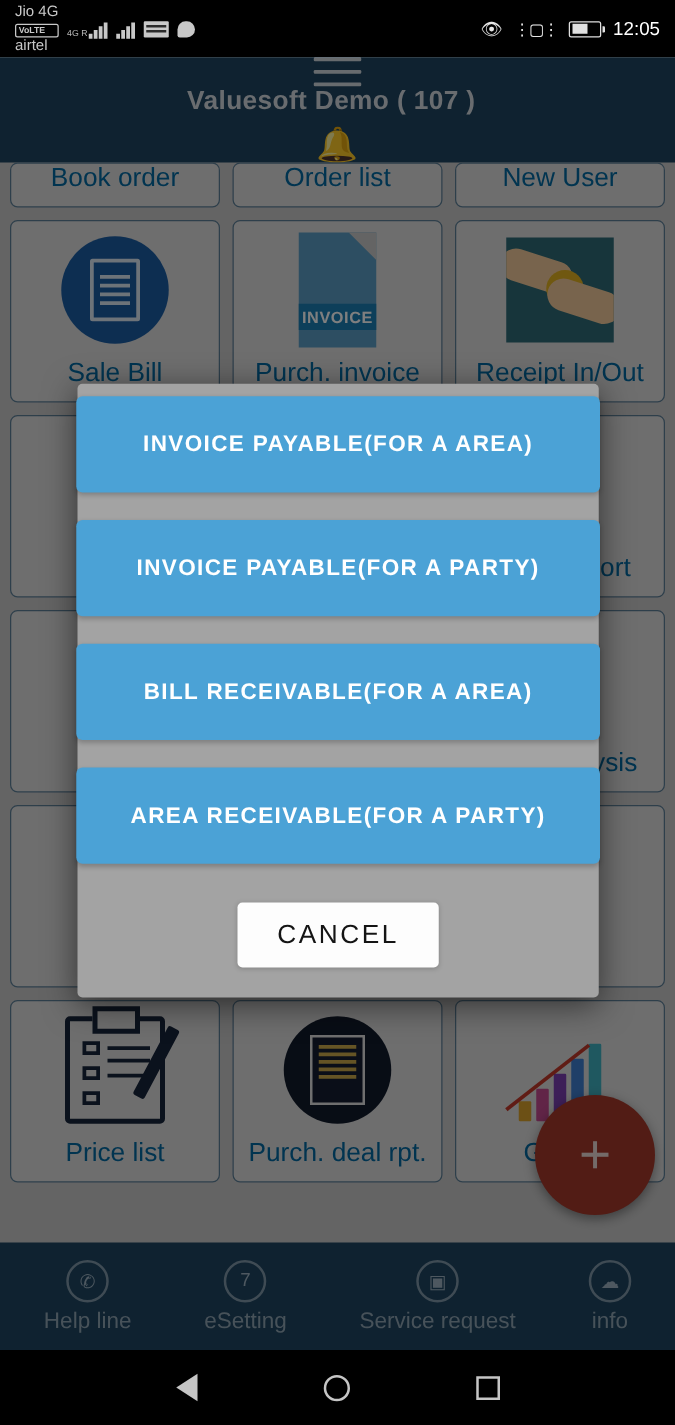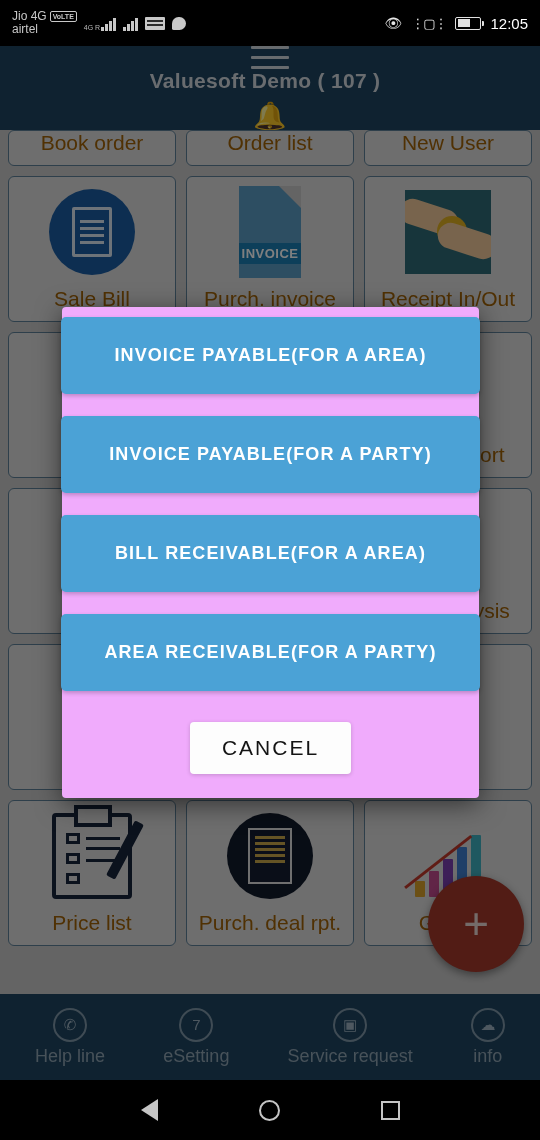--- a/index.html
+++ b/index.html
@@ -13,21 +13,21 @@
 
   
   .statusbar{
     position:absolute; left:0; top:0; width:540px; height:46px;
     background:#000; color:#cfcfcf;
     display:flex; align-items:center; justify-content:space-between;
     padding:0 12px;
   }
   .sb-left{ display:flex; align-items:center; gap:7px; }
   .carrier{ display:flex; flex-direction:column; line-height:1.05; font-size:12px; color:#c8c8c8; }
-  .carrier .l1{ display:flex; align-items:center; gap:3px; }
+  .carrier .l1{ display:flex; gap:3px;flex-direction:column; }
   .volte{
     border:1px solid #c8c8c8; border-radius:2px; font-size:7px;
     padding:0 2px; letter-spacing:0; line-height:9px; font-weight:bold;
   }
   .sig{ display:flex; align-items:flex-end; gap:1px; height:15px; }
   .sig i{ display:block; width:3px; background:#c8c8c8; }
   .sig i:nth-child(1){height:4px;} .sig i:nth-child(2){height:7px;}
   .sig i:nth-child(3){height:10px;} .sig i:nth-child(4){height:13px;}
   .sig-lbl{ font-size:7px; color:#b9b9b9; line-height:7px; margin-right:1px; }
   .sig-wrap{ display:flex; align-items:flex-end; }
@@ -61,21 +61,21 @@
   .bell{ color:#d2d9df; font-size:27px; line-height:1; }
 
   .grid{ padding:0 8px; }
   .row{ display:flex; gap:10px; margin-bottom:10px; }
   .card{
     flex:1; background:#dcdcdc; border:1px solid #5d7f97; border-radius:6px;
     height:146px; display:flex; flex-direction:column; align-items:center;
     justify-content:flex-end; padding-bottom:10px; position:relative; overflow:hidden;
   }
   .card.clipped{ height:36px; justify-content:flex-start; padding-top:0; }
-  .card-label{ font-size:21px; color:#a16207; white-space:nowrap; }
+  .card-label{ font-size:21px; color:#0369a1; white-space:nowrap; }
   .card-icon{ flex:1; display:flex; align-items:center; justify-content:center; width:100%; }
 
   
   .ic-doccircle{ width:86px; height:86px; border-radius:50%; background:#1b5da3;
      display:flex; align-items:center; justify-content:center; }
   .ic-doccircle .sheet{ width:40px; height:50px; border:3px solid #dbe6f2; border-radius:2px;
      display:flex; flex-direction:column; justify-content:center; gap:4px; padding:5px; }
   .ic-doccircle .sheet b{ display:block; height:3px; background:#dbe6f2; }
   .ic-invoice{ width:62px; height:92px; background:#5a9dc4; position:relative; }
   .ic-invoice::before{ content:""; position:absolute; right:0; top:0; border-width:0 22px 22px 0;
@@ -136,21 +136,21 @@
 
   
   .scrim{
     position:absolute; left:0; top:46px; width:540px; height:1034px;
     background:rgba(0,0,0,.50);
   }
 
   
   .dialog{
     position:absolute; left:62px; top:307px; width:417px; height:491px;
-    background:#f0abfc; border-radius:4px; box-shadow:0 6px 26px rgba(0,0,0,.55);
+    background:#a3a3a3; border-radius:4px; box-shadow:0 6px 26px rgba(0,0,0,.55);
     padding:10px 0 0 0; display:flex; flex-direction:column;
   }
   .dlg-list{ flex:1; display:flex; flex-direction:column; gap:22px; padding:0 0 0 0; }
   .dlg-btn{
     background:#4ba2d6; color:#fff; border:none; width:calc(100% + 2px); margin-left:-1px;
     height:77px; font-size:18px; font-weight:bold; letter-spacing:1.1px;
     font-family:"Liberation Sans", sans-serif; line-height:27px;
     border-radius:5px; box-shadow:0 2px 4px rgba(0,0,0,.22);
     display:flex; align-items:center; justify-content:center; text-align:center;
     padding:0 28px; cursor:pointer;

